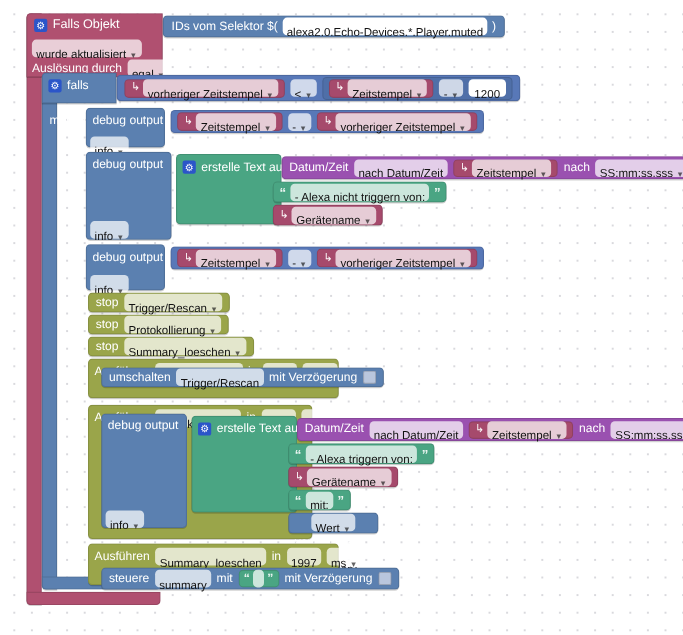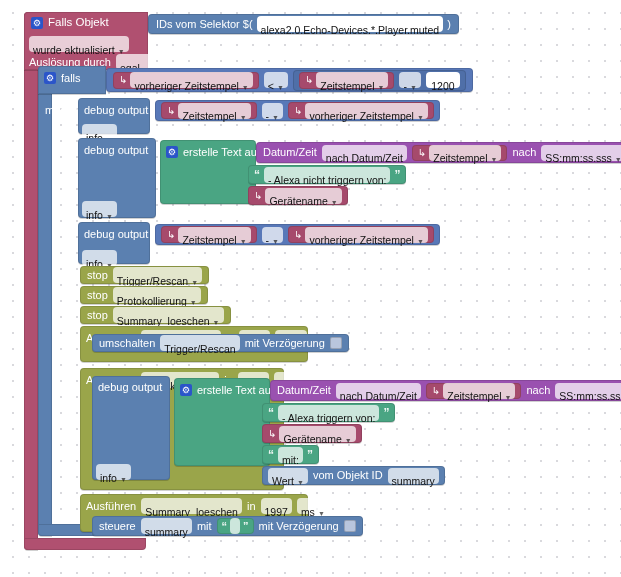--- a/index.html
+++ b/index.html
@@ -364,21 +364,21 @@
   </div>
 
   <div class="blk c-green ol sh row" style="left:262px;top:445px;height:19px;padding:0 5px;gap:4px;">
     <span class="q">“</span>
     <span class="fld tinted">
       <span>mit:</span>
     </span>
     <span class="q">”</span>
   </div>
 
-  <div class="blk c-blue ol sh row" style="left:262px;top:466px;height:19px;padding:0 5px;gap:5px;">
+  <div class="blk c-blue ol sh row" style="left:262px;top:466px;height:19px;padding:0 5px;gap:5px;flex-direction:column;">
     <span class="fld tinted">
       <span>Wert</span>
       <span class="car">▼</span>
     </span>
     <span class="lbl">vom Objekt ID</span>
     <span class="fld tinted">
       <span>summary</span>
     </span>
   </div>
 

